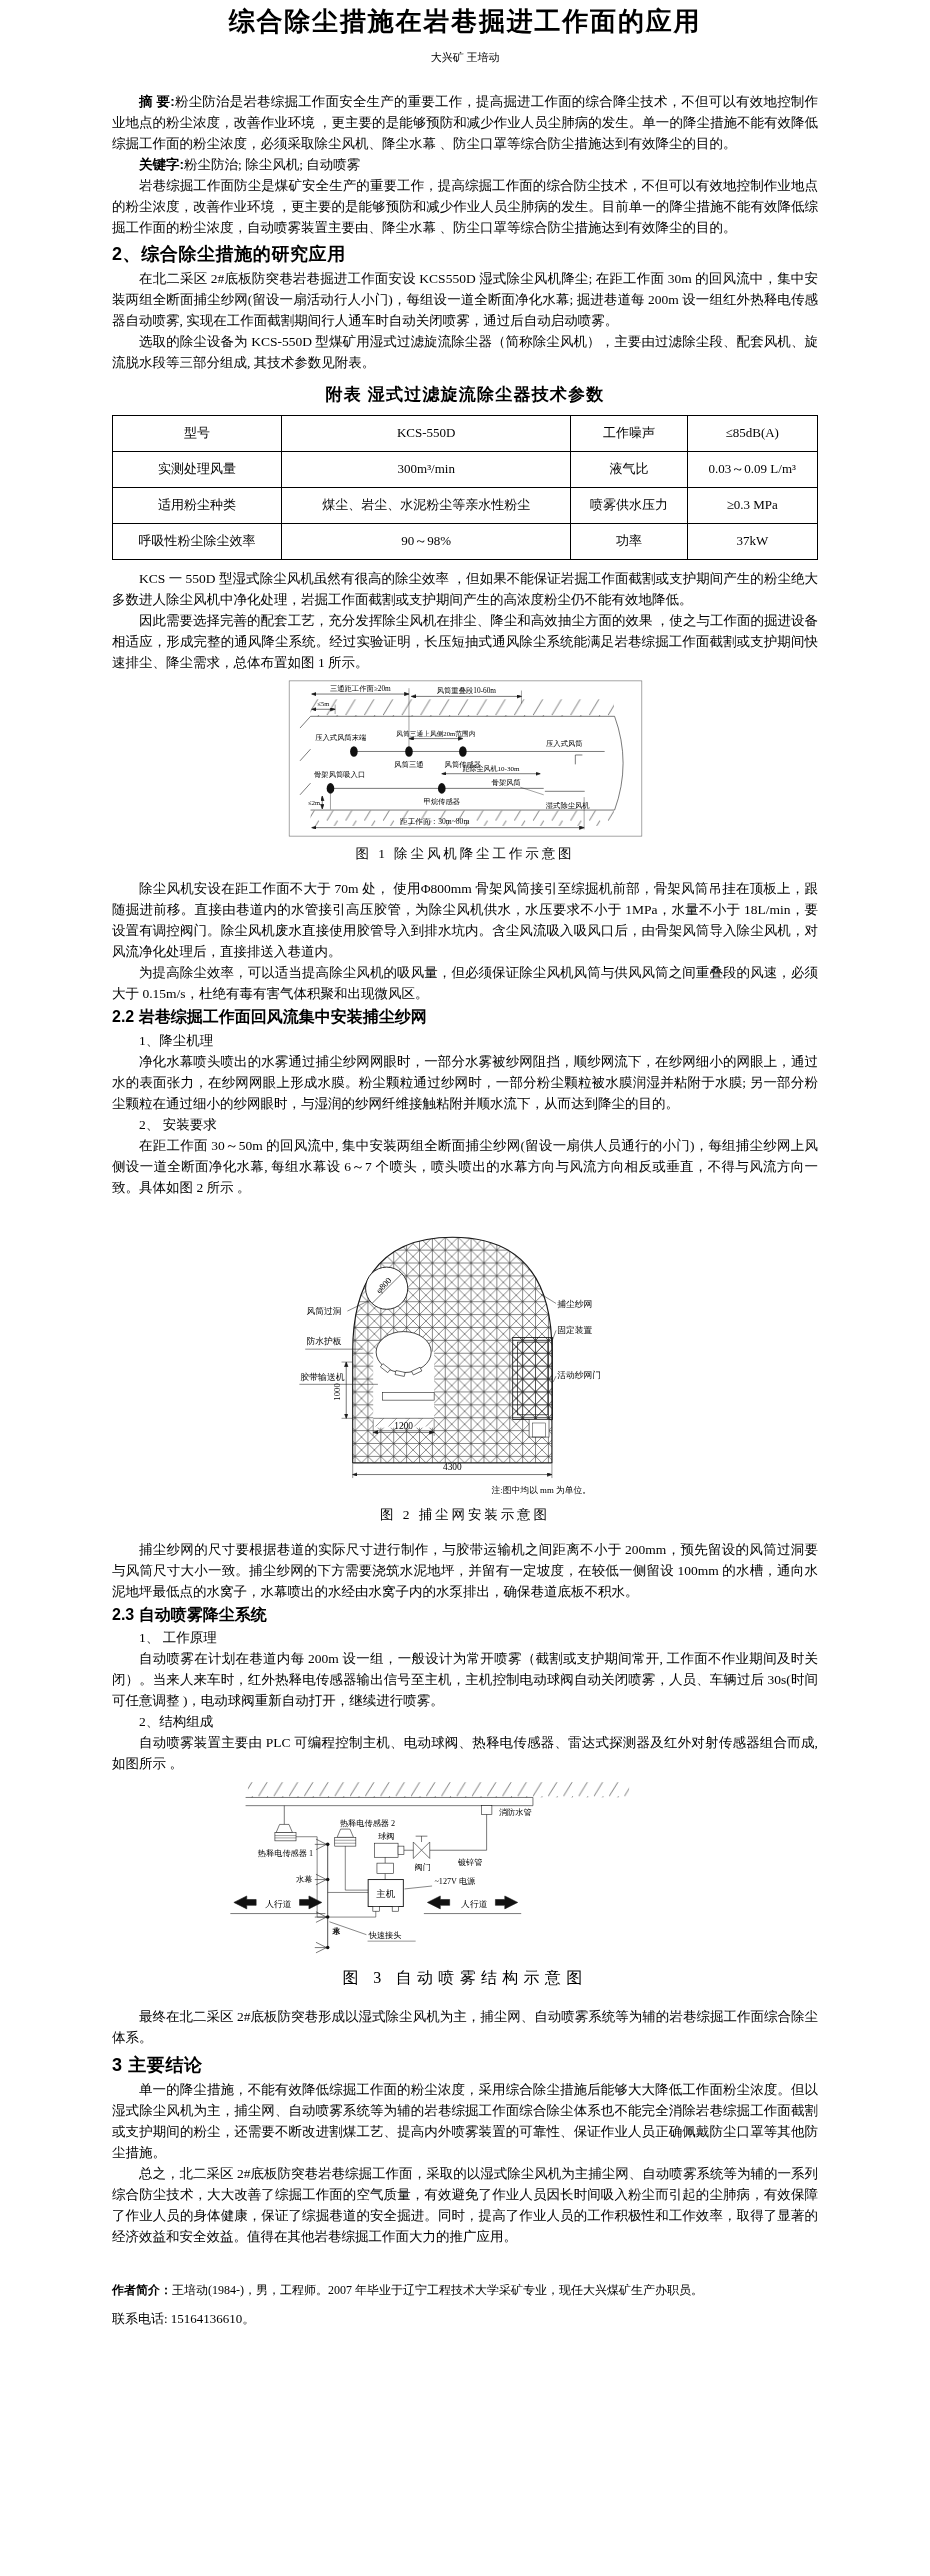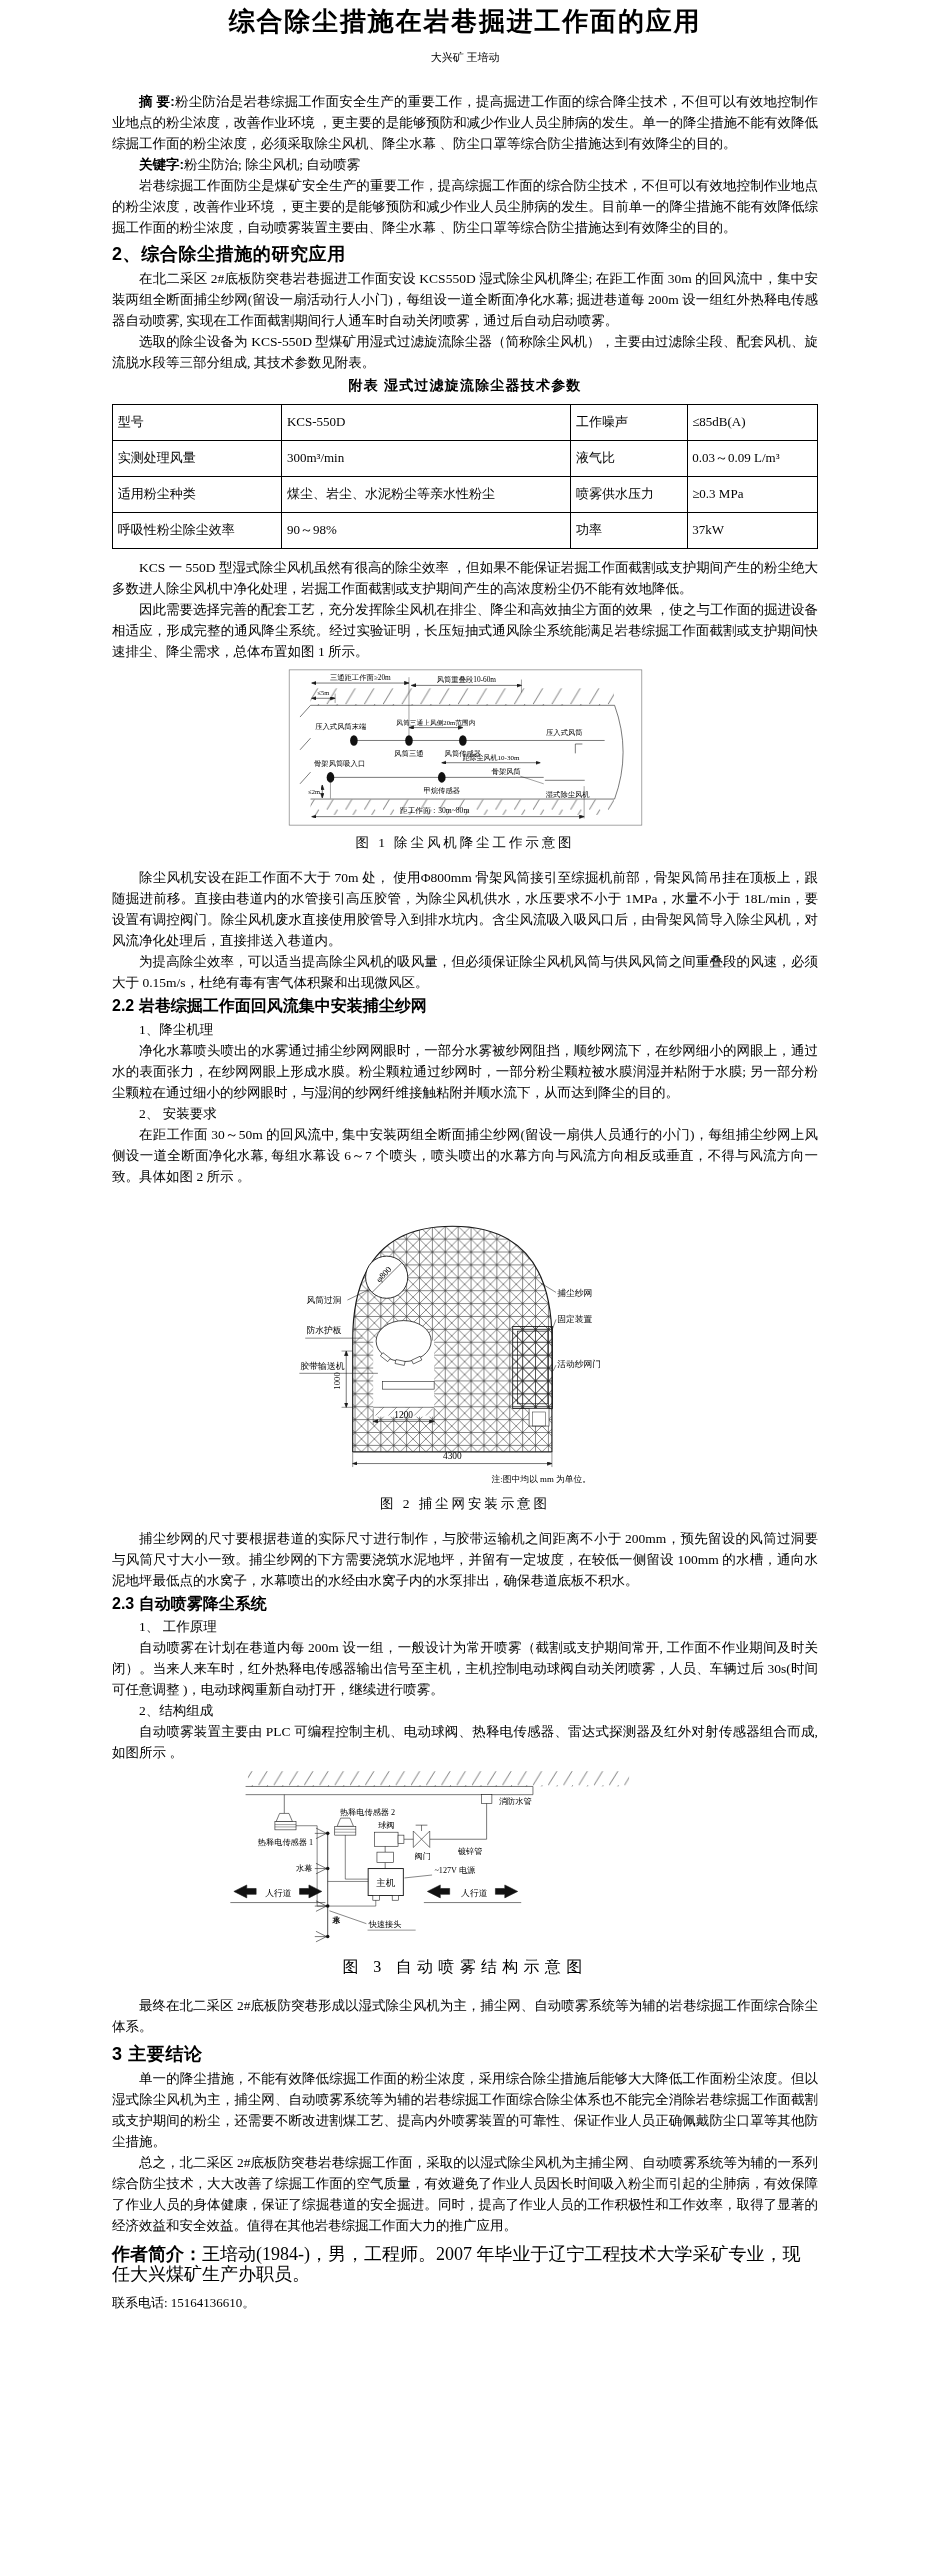--- a/index.html
+++ b/index.html
@@ -14,30 +14,30 @@
   p.body { font-size:13.5px; line-height:21px; text-align:justify; }
   .ind { text-indent:2em; }
   .abstract { margin-top:26px; }
   .blabel { font-family:"Liberation Sans","DejaVu Sans",sans-serif; font-weight:bold; }
   h2.sec { font-family:"Liberation Sans","DejaVu Sans",sans-serif; font-weight:bold;
            font-size:18px; margin:4.7px 0 2.3px; letter-spacing:0.6px; }
   h3.sub { font-family:"Liberation Sans","DejaVu Sans",sans-serif; font-weight:bold;
            font-size:16px; margin:3.5px 0 1.2px; }
   .subitem { text-indent:2em; }
   .tbl-caption { text-align:center; font-family:"Liberation Sans","DejaVu Sans",sans-serif;
-                 font-weight:bold; font-size:14px; margin-top:4px; letter-spacing:1.2px; }
+                 font-weight:bold; font-size:17px; margin-top:10px; letter-spacing:1.2px; }
   table.params { width:100%; border-collapse:collapse; margin-top:8.2px;
                  border-top:1.8px solid #000; border-bottom:1.8px solid #000; }
-  table.params td { border:0.6px solid #000; text-align:left; font-size:13px;
+  table.params td { border:0.6px solid #000; text-align:center; font-size:13px;
                     height:36px; padding:1.2px 4.7px; }
   td.c1 { width:24%; } td.c2 { width:41%; } td.c3 { width:16.5%; } td.c4 { width:18.5%; }
   .figwrap { text-align:center; margin-top:7px; }
   .figcap { text-align:center; font-size:13.5px; letter-spacing:2.9px; margin:5.9px 0 15.2px; }
   .figcap-lg { font-size:16px; letter-spacing:5.3px; margin:8.2px 0 17.6px; }
-  .bio { margin-top:8px; font-size:18px; line-height:20px; }
+  .bio { margin-top:33px; font-size:12px; line-height:20px; }
   .phone { margin-top:9.4px; font-size:13px; }
   svg text { fill:#000; font-family:"Liberation Serif","DejaVu Serif",serif; }
   svg line, svg path, svg polyline, svg rect.ln { stroke:#1a1a1a; }
 </style>
 </head>
 <body>
 
 <main class="page">
 
   <h1 class="title">综合除尘措施在岩巷掘进工作面的应用</h1>

